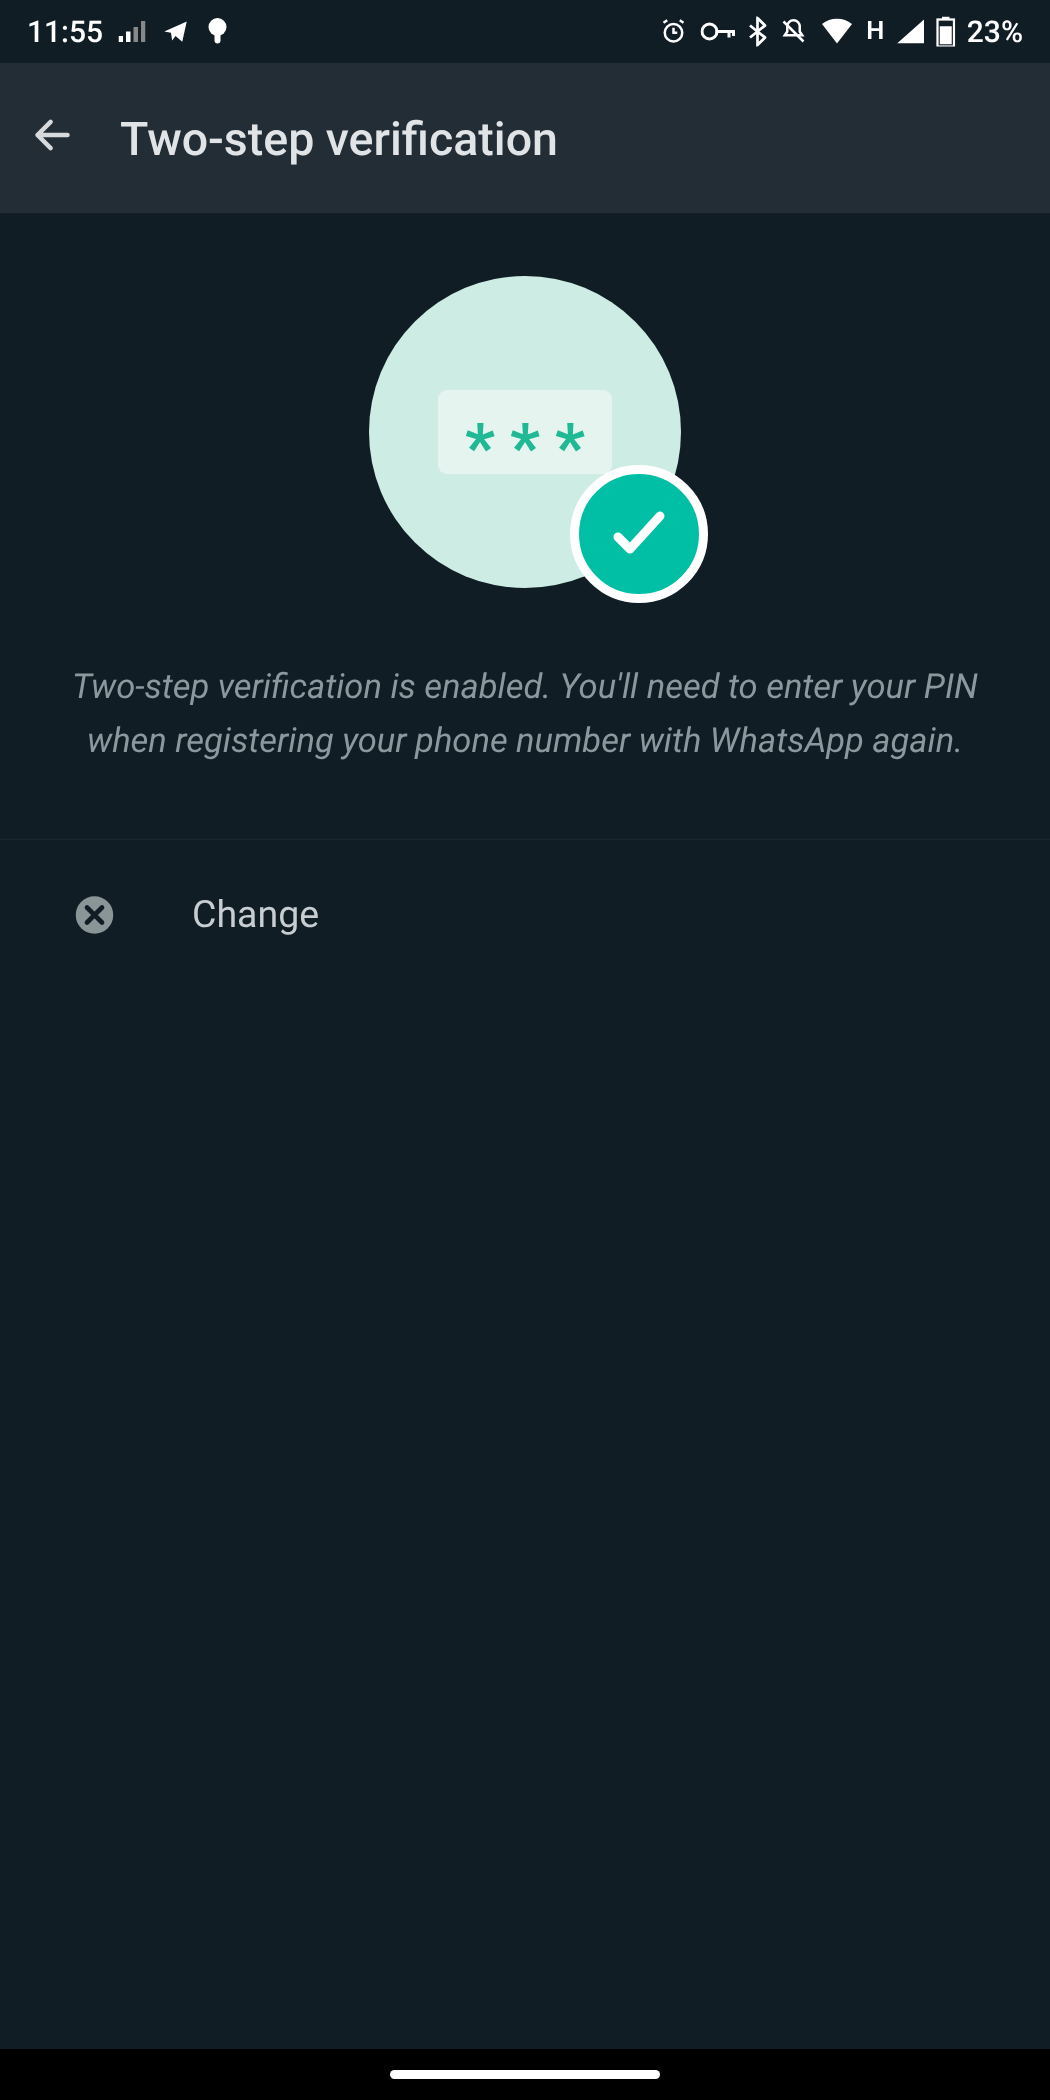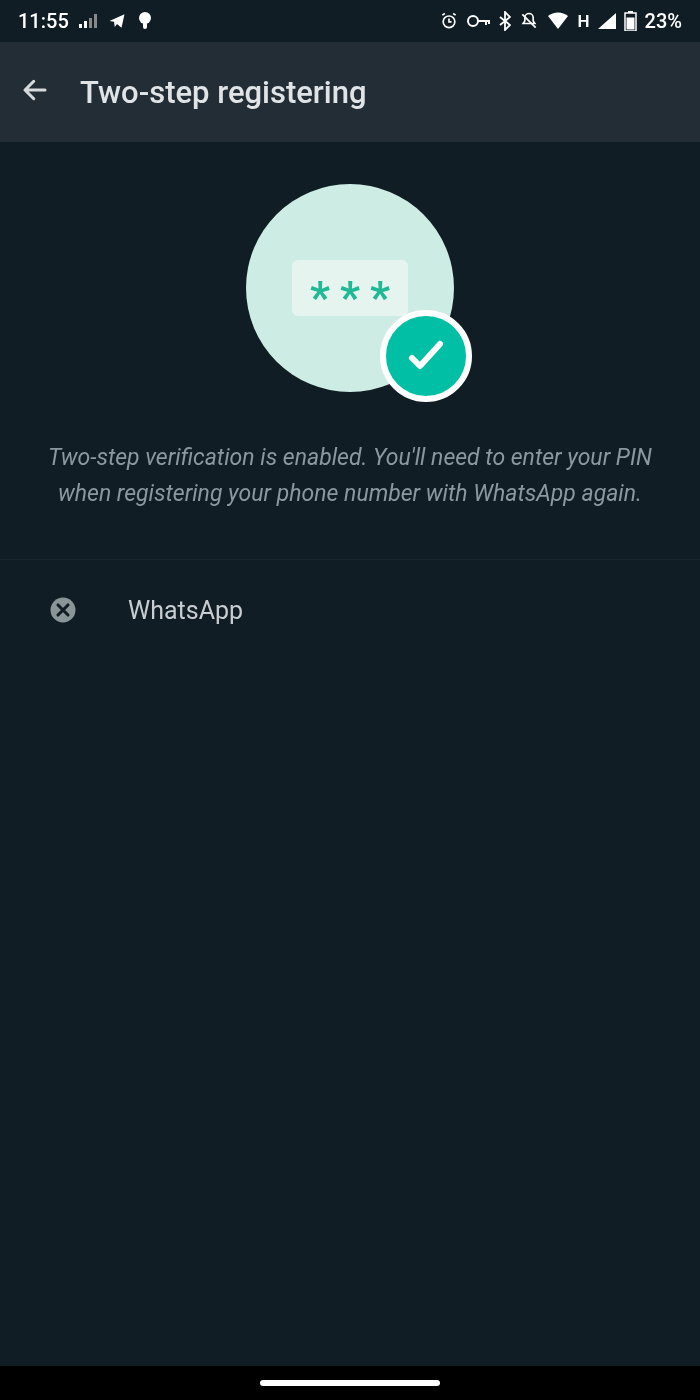--- a/index.html
+++ b/index.html
@@ -228,21 +228,21 @@
     <span>23%</span>
   </div>
 </div>
 
 <div class="toolbar">
   <span>
     <svg width="30" height="30" viewBox="0 0 24 24">
         <path d="M20 12H4m0 0l7-7M4 12l7 7" stroke="#d6dadc" stroke-width="2.4" fill="none" stroke-linecap="round" stroke-linejoin="round"></path>
       </svg>
   </span>
-  <span class="toolbar-title">Two-step registering</span>
+  <span class="toolbar-title">Two-step verification</span>
 </div>
 
 <div class="hero">
   <div class="hero-illustration">
     <div class="hero-circle">
       <div class="hero-card">
         <span class="hero-asterisk">*</span>
         <span class="hero-asterisk">*</span>
         <span class="hero-asterisk">*</span>
       </div>
@@ -260,21 +260,21 @@
 
 <div class="options">
 
   <div class="option">
     <span class="option-icon">
       <svg width="30" height="30" viewBox="0 0 24 24">
           <circle cx="12" cy="12" r="10" fill="#8a9598"></circle>
           <path d="M8 8l8 8M16 8l-8 8" stroke="#101d25" stroke-width="2.5" stroke-linecap="round"></path>
         </svg>
     </span>
-    <span class="option-label">WhatsApp</span>
+    <span class="option-label">Change</span>
   </div>
 
 
 
 </div>
 
 <div class="nav-bar">
   <div class="nav-handle"></div>
 </div>
 

